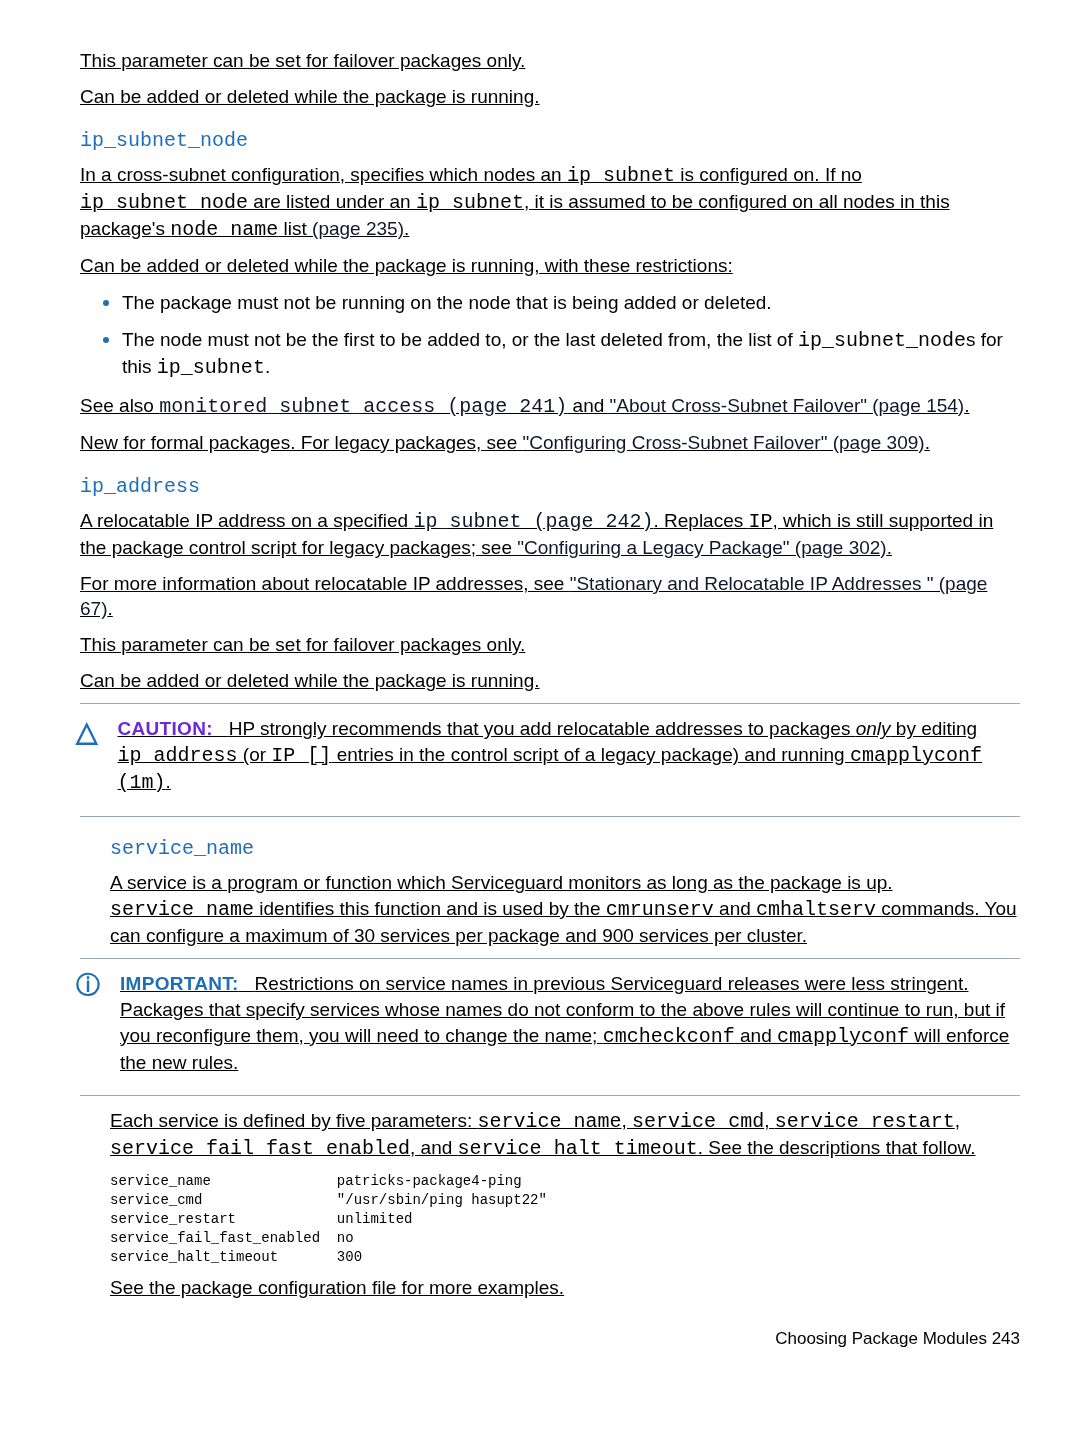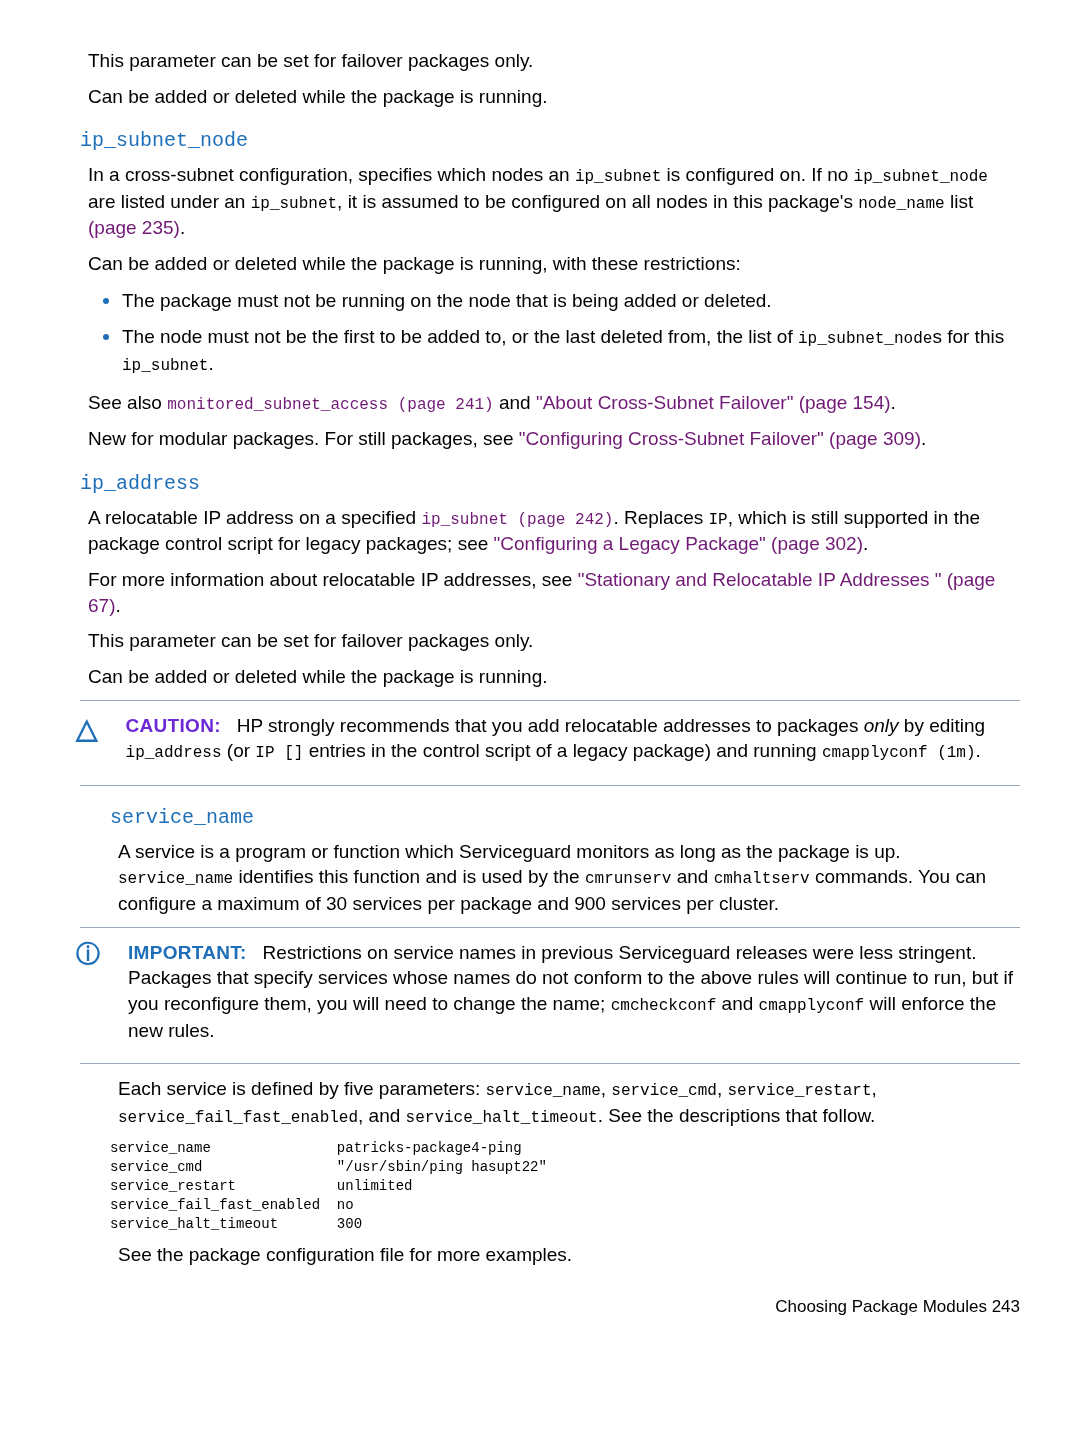--- a/index.html
+++ b/index.html
@@ -7,29 +7,29 @@
     margin: 0;
     padding: 48px 60px 40px 80px;
     width: 1080px;
     font-family: "Arial Narrow", Arial, Helvetica, sans-serif;
     font-stretch: condensed;
     color: #000;
     background: #fff;
     font-size: 19px;
     line-height: 1.35;
   }
-  p { margin: 0 0 10px 8px; }
-  .mono { font-family: "Courier New", Courier, monospace; font-size: 16px; }
+  p { margin: 0 0 10px 0; text-decoration: underline; }
+  .mono { font-family: "Courier New", Courier, monospace; font-size: 20px; }
   .heading {
     color: #1e6fb8;
     font-family: "Courier New", Courier, monospace;
     font-size: 20px;
     margin: 18px 0 8px 0;
   }
-  .link { color: #701a75; }
+  .link { color: #0f172a; }
   ul.bullets { margin: 6px 0 12px 0; padding-left: 42px; }
   ul.bullets li { margin-bottom: 10px; }
   ul.bullets li::marker { color: #1e6fb8; font-size: 20px; }
   .callout { display: flex; gap: 20px; margin: 10px 0 10px -4px; }
   .callout .sym { color: #1e6fb8; font-size: 28px; line-height: 1; flex-shrink: 0; margin-top: 2px; font-weight: bold; }
   .callout .body { flex: 1; }
   .label-caution { color: #6d28d9; font-weight: bold; letter-spacing: 0.3px; }
   .label-important { color: #1e6fb8; font-weight: bold; letter-spacing: 0.3px; }
   hr.rule { border: none; border-top: 1px solid #9aa8b6; margin: 10px 0 12px 0; }
   pre.codeblock {
@@ -55,21 +55,21 @@
 <ul class="bullets">
   <li><span>The package must not be running on the node that is being added or deleted.</span></li>
   <li>
     <span>The node must not be the first to be added to, or the last deleted from, the list of </span><span class="mono">ip_subnet_node</span><span>s for this </span><span class="mono">ip_subnet</span><span>.</span>
   </li>
 </ul>
 <p>
   <span>See also </span><span class="link mono">monitored_subnet_access (page 241)</span><span> and </span><span class="link">"About Cross-Subnet Failover" (page 154)</span><span>.</span>
 </p>
 <p>
-  <span>New for modular packages. For still packages, see </span><span class="link">"Configuring Cross-Subnet Failover" (page 309)</span><span>.</span>
+  <span>New for formal packages. For legacy packages, see </span><span class="link">"Configuring Cross-Subnet Failover" (page 309)</span><span>.</span>
 </p>
 
 <div class="heading">ip_address</div>
 <p>
   <span>A relocatable IP address on a specified </span><span class="link mono">ip_subnet (page 242)</span><span>. Replaces </span><span class="mono">IP</span><span>, which is still supported in the package control script for legacy packages; see </span><span class="link">"Configuring a Legacy Package" (page 302)</span><span>.</span>
 </p>
 <p>
   <span>For more information about relocatable IP addresses, see </span><span class="link">"Stationary and Relocatable IP Addresses " (page 67)</span><span>.</span>
 </p>
 <p>This parameter can be set for failover packages only.</p>

